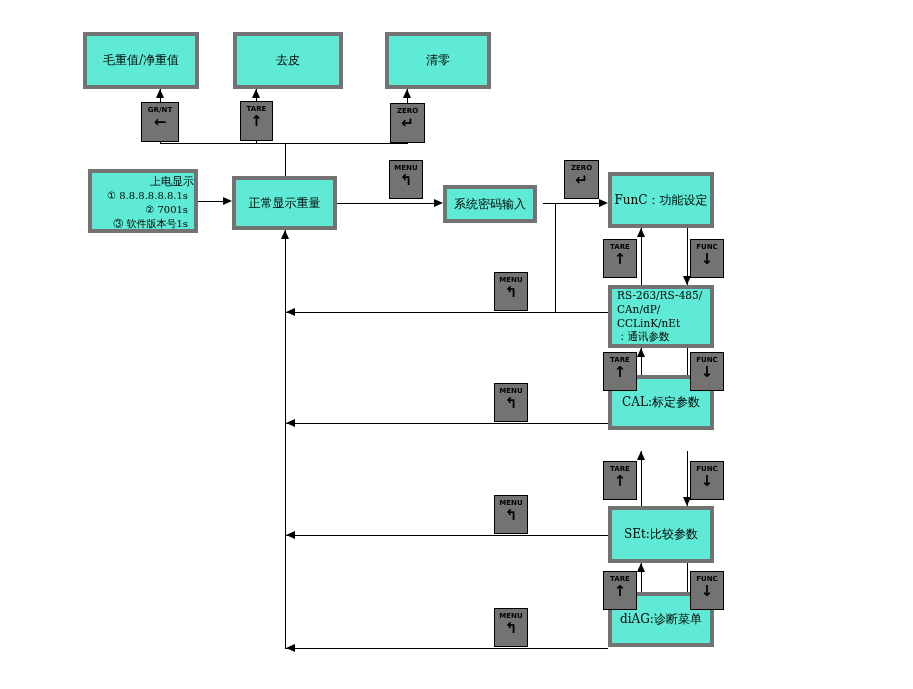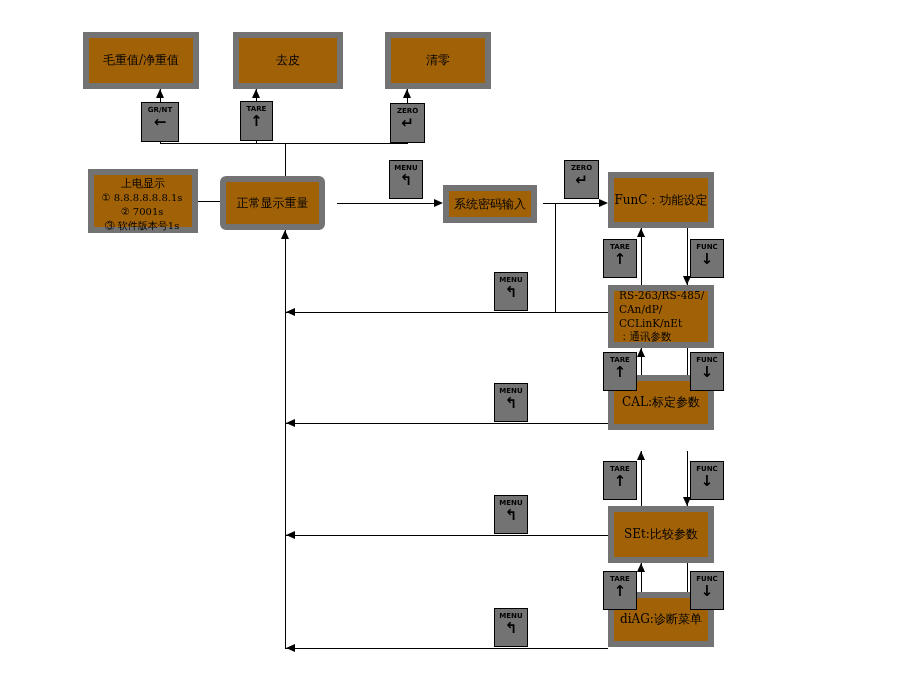--- a/index.html
+++ b/index.html
@@ -2,21 +2,21 @@
 <html><head>
 <meta charset="utf-8">
 <style>
   html,body { margin:0; padding:0; background:#fff; }
   .canvas {
     position:relative; width:913px; height:689px; background:#fff;
     font-family:"DejaVu Serif","Liberation Serif",serif; color:#000;
     overflow:hidden;
   }
   .box {
-    position:absolute; border:6px solid #737373; background:#a16207;
+    position:absolute; border:4px solid #737373; background:#5eead4;
     display:flex; align-items:center; justify-content:center;
     text-align:center; font-size:12px; box-sizing:border-box; z-index:2;
   }
   .key {
     position:absolute; border:1px solid #000; background:#737373;
     display:flex; flex-direction:column; align-items:center;
     font-family:"DejaVu Sans","Liberation Sans",sans-serif; font-weight:700;
     box-sizing:border-box; z-index:3;
   }
   .k-label { font-size:7px; margin-top:3px; letter-spacing:0; }
@@ -26,21 +26,21 @@
   .arr { position:absolute; width:0; height:0; z-index:1; }
   .arr-up    { border-left:4px solid transparent; border-right:4px solid transparent; border-bottom:9px solid #000; }
   .arr-down  { border-left:4px solid transparent; border-right:4px solid transparent; border-top:9px solid #000; }
   .arr-right { border-top:4px solid transparent; border-bottom:4px solid transparent; border-left:9px solid #000; }
   .arr-left  { border-top:4px solid transparent; border-bottom:4px solid transparent; border-right:9px solid #000; }
   .comm-box {
     flex-direction:column; align-items:flex-start; justify-content:center;
     text-align:left; padding-left:5px; font-size:10.5px; line-height:1.3;
   }
   .power-box {
-    flex-direction:column; justify-content:flex-start; align-items:center;
+    flex-direction:column; justify-content:flex-start; align-items:flex-end;
     padding-top:2px; font-size:10px;
   }
   .power-title { font-size:11px; text-align:center; line-height:1.3; }
   .power-row {
     display:flex; justify-content:space-between; box-sizing:border-box;
     padding:0 6px 0 4px; line-height:1.4; text-align:left;
   }
   .pr-left span { display:inline; }
 </style>
 </head>
@@ -92,21 +92,21 @@
     </div>
     <div class="power-row">
       <span class="pr-left"><span>③</span> <span>软件版本号</span></span>
       <span>1s</span>
     </div>
   </div>
 
   <div class="hline" style="left:198px; top:201px; width:26px;"></div>
   <div class="arr arr-right" style="left:223px; top:197px;"></div>
 
-  <div class="box" style="left:220px; top:176px; width:105px; height:54px;border-radius:6px;">
+  <div class="box" style="left:232px; top:176px; width:105px; height:54px;">
     <span>正常显示重量</span>
   </div>
 
   <div class="hline" style="left:337px; top:203px; width:98px;"></div>
   <div class="arr arr-right" style="left:434px; top:199px;"></div>
   <div class="key" style="left:389px; top:160px; width:34px; height:39px;">
     <span class="k-label">MENU</span>
     <span class="k-glyph">↰</span>
   </div>
 

